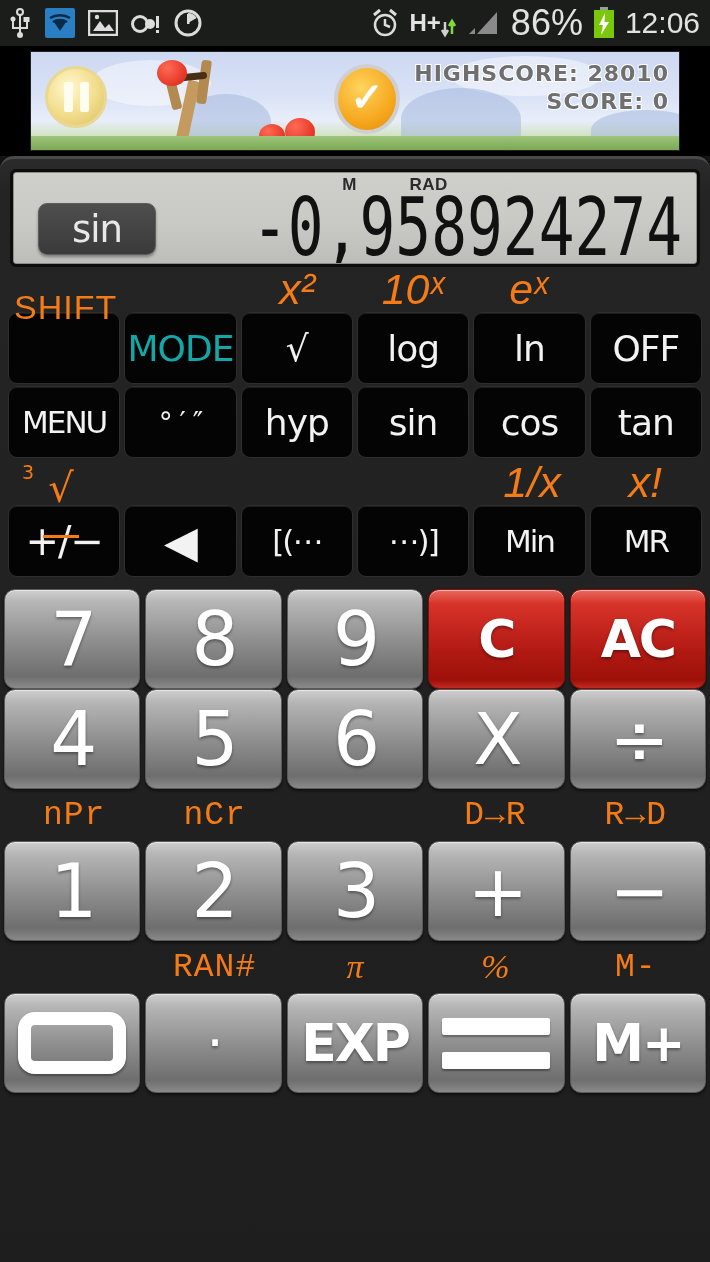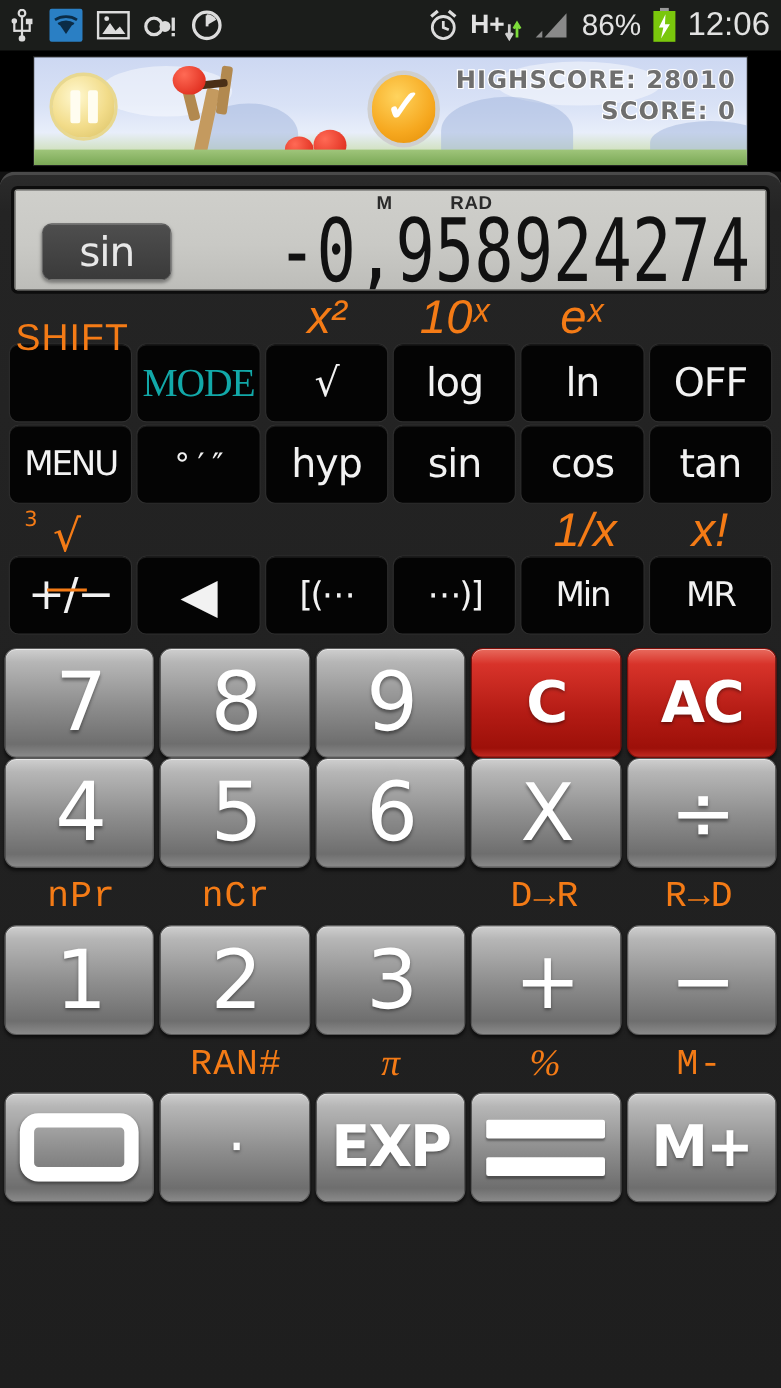--- a/index.html
+++ b/index.html
@@ -15,21 +15,21 @@
   .statusbar {
     position: absolute; top: 0; left: 0; width: 710px; height: 46px;
     background: #1b1d1b;
     display: flex; align-items: center;
     padding: 0 10px 0 8px;
   }
   .sb-left { display: flex; align-items: center; gap: 13px; }
   .sb-right { margin-left: auto; display: flex; align-items: center; gap: 10px; }
   .sb-ico { display: block; }
   .sb-text { color: #e2e2e2; font-size: 30px; letter-spacing: 0px; font-weight: 400; }
-  .sb-pct { color: #e2e2e2; font-size: 27px; }
+  .sb-pct { color: #e2e2e2; font-size: 36px; }
   .wifi-box { background:#2a7fc4; width:30px; height:30px; border-radius:2px; display:flex; align-items:center; justify-content:center;}
 
   
   .ad {
     position: absolute; top: 46px; left: 0; width: 710px; height: 110px;
     background: #000; display: flex; align-items: center; justify-content: center;
   }
   .ad-inner {
     position: relative; width: 650px; height: 100px;
     background: linear-gradient(180deg,#cdd8f2 0%,#d9e2f6 45%,#e8eefa 70%,#cfe0bb 88%,#b9d49c 100%);
@@ -110,21 +110,21 @@
   .lab.shift { font-size:34px; letter-spacing:1px; }
   .fn-row { display:flex; gap:4px; height:72px; }
   .fk {
     flex:1 1 0; background:#040404;
     border:1px solid #2e2e2e; border-radius:9px;
     display:flex; align-items:center; justify-content:center;
     color:#f2f2f2; font-size:36px;
     font-family:"DejaVu Sans", sans-serif; letter-spacing:-1px;
     box-shadow:inset 0 1px 0 rgba(255,255,255,.10);
   }
-  .fk.teal { color:#12a8a8;font-family:Liberation Serif, serif; }
+  .fk.teal { color:#12a8a8; }
   .fk .small { font-size:31px; letter-spacing:-2px; }
   .fk .tiny { font-size:28px; letter-spacing:-1px; }
   .arrow-left { width:110px; height:6px; background:#f47b16; position:relative; }
   .arrow-left::before {
     content:""; position:absolute; left:-14px; top:-9px;
     border-right:16px solid #f47b16; border-top:12px solid transparent; border-bottom:12px solid transparent;
   }
   .cbrt { position:relative; display:inline-block; width:66px; height:36px; }
   .cbrt .rad { position:absolute; left:12px; top:0; font-size:40px; color:#f47b16; font-family:"DejaVu Sans",sans-serif; }
   .cbrt .three { position:absolute; left:0; top:-4px; font-size:19px; color:#f47b16; font-family:"DejaVu Sans",sans-serif; }

